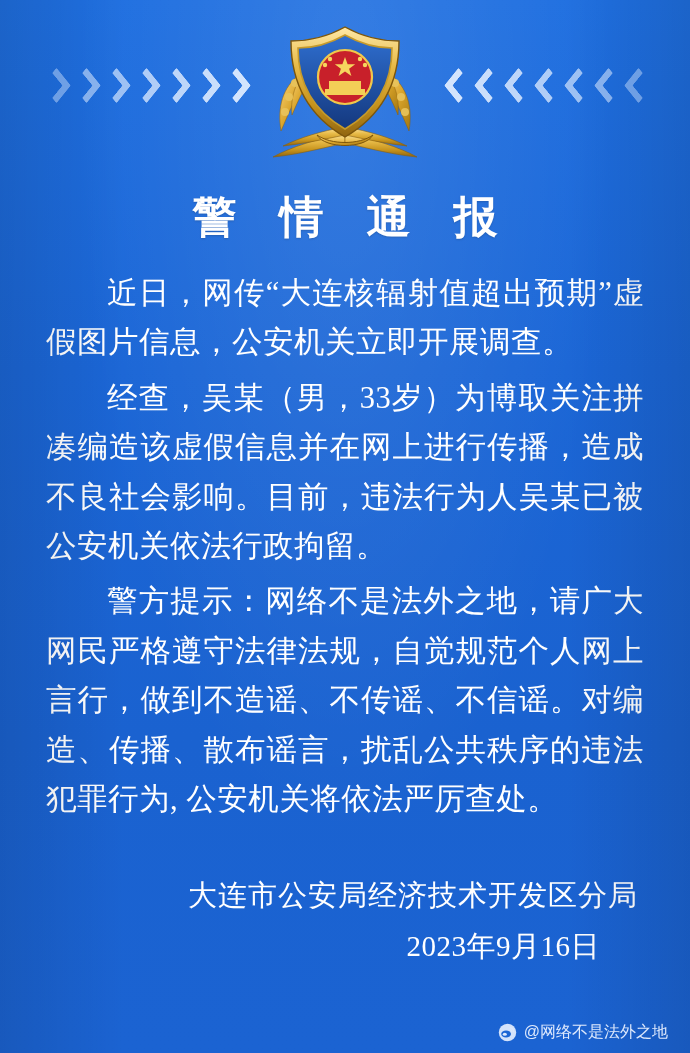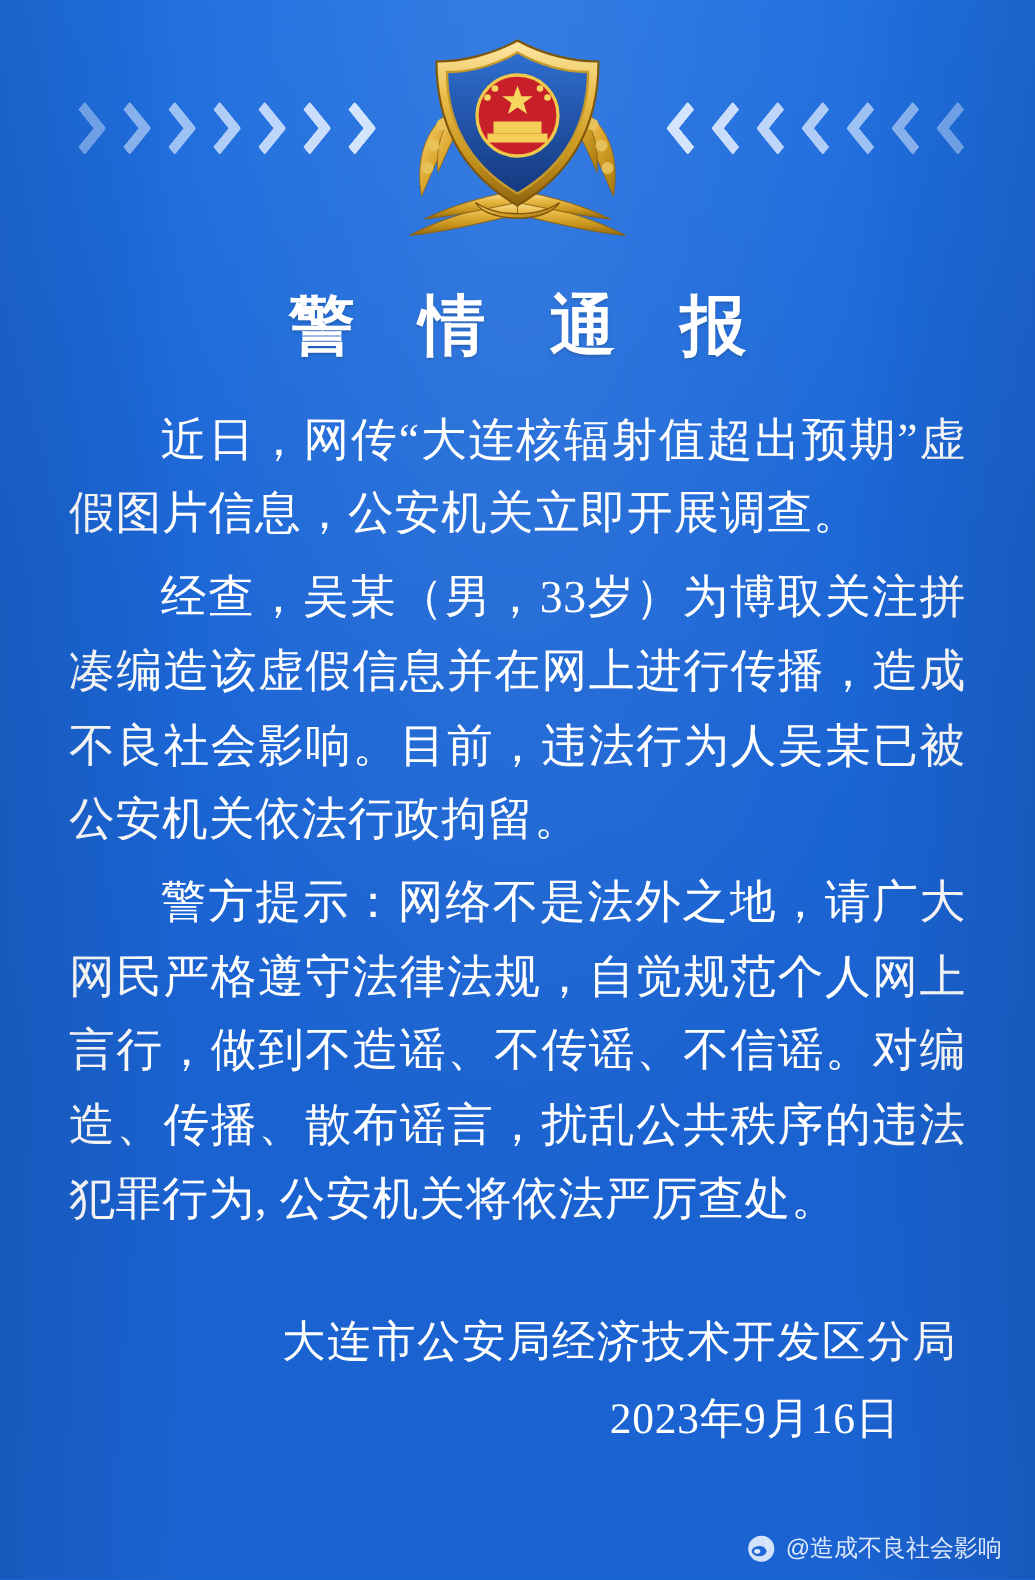--- a/index.html
+++ b/index.html
@@ -260,16 +260,16 @@
   <div class="footer">
     <span class="weibo-icon">
       <svg viewBox="0 0 24 24" width="19" height="19" aria-hidden="true">
         <circle cx="12" cy="12" r="11" fill="#e8f0ff" opacity="0.95"></circle>
         <ellipse cx="10.2" cy="14" rx="6.2" ry="4.4" fill="#1b66d6"></ellipse>
         <ellipse cx="8.6" cy="14.2" rx="2.6" ry="2" fill="#e8f0ff"></ellipse>
         <path d="M15.5 6.2c2.6 0 4.6 2.1 4.2 4.6" stroke="#e8f0ff" stroke-width="1.6" fill="none" stroke-linecap="round"></path>
         <path d="M15.6 8.8c1.2 0 2.1 1 1.9 2.1" stroke="#e8f0ff" stroke-width="1.5" fill="none" stroke-linecap="round"></path>
       </svg>
     </span>
-    <span>@造成不良社会影响</span>
+    <span>@网络不是法外之地</span>
   </div>
 
 </div>
 
 </body></html>

